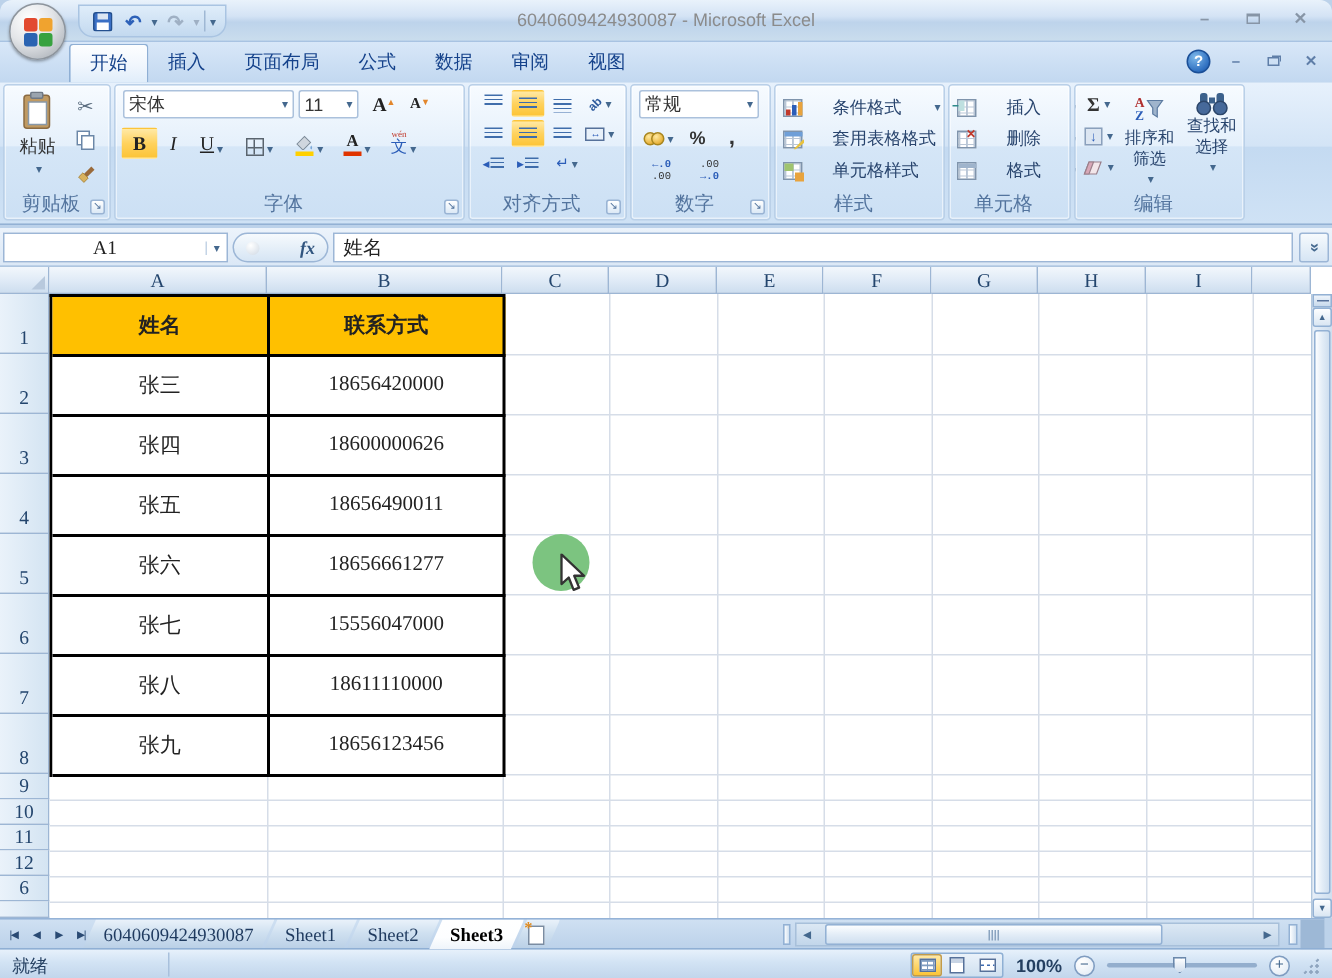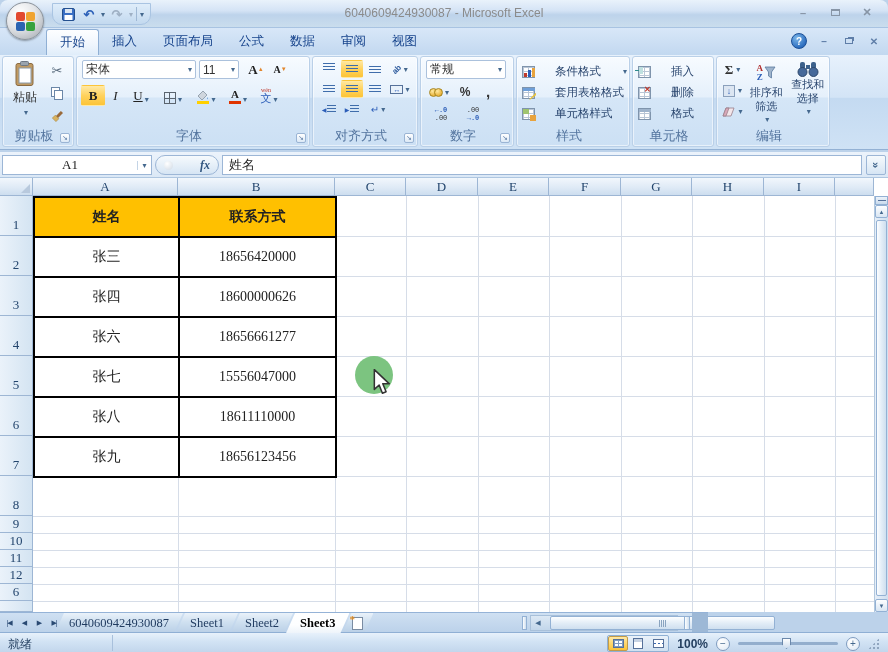--- a/index.html
+++ b/index.html
@@ -127,21 +127,21 @@
 .tc.c0{width:145px}.tc.c1{width:157px}
 .trow.thead .tc{font-weight:bold}
 
 #vscroll{position:absolute;right:0;top:18px;bottom:0;width:14px;background:linear-gradient(90deg,#e7eff8,#cfdfef);border-left:1px solid #b3c8de}
 .vsb{height:13px;display:flex;align-items:center;justify-content:center;background:linear-gradient(#fdfeff,#d9e6f3);border:1px solid #93b1d4;border-radius:2px;color:#44688e;font-size:6px}
 #vsplit{height:9px;background:linear-gradient(#eef4fb,#c8daec);border:1px solid #93b1d4;display:flex;align-items:center;justify-content:center}
 #vsplit i{width:8px;height:1px;background:#56719a}
 #vthumb{position:absolute;left:1px;right:1px;top:24px;height:376px;background:linear-gradient(90deg,#fdfeff,#e3edf7 50%,#cfdfef);border:1px solid #93b1d4;border-radius:2px}
 #vdown{position:absolute;left:0;right:0;bottom:0}
 
-#sheetrow{position:absolute;left:0;top:612px;width:708px;height:20px;background:linear-gradient(#cfe0f2,#bcd2ea);border-top:1px solid #95b3d7}
+#sheetrow{position:absolute;left:0;top:612px;width:883px;height:20px;background:linear-gradient(#cfe0f2,#bcd2ea);border-top:1px solid #95b3d7}
 #tabnav{position:absolute;left:2px;top:2px;display:flex;gap:1px}
 .navb{width:14px;height:16px;display:flex;align-items:center;justify-content:center;font-size:7px;color:#2a4a73;letter-spacing:-1px}
 #stabs{position:absolute;left:62px;top:0;display:flex;height:20px}
 .stab{height:20px;display:flex;align-items:center;padding:0 14px;clip-path:polygon(9px 0,100% 0,calc(100% - 9px) 100%,0 100%);background:linear-gradient(#eaf2fa,#cfe0f0 45%,#b9cfe6);color:#1f3a5f;font-family:"Liberation Serif",serif;font-size:12.5px;margin-left:-7px;white-space:nowrap}
 .stab.active{background:linear-gradient(#ffffff,#fdfeff 60%,#eef4fa);color:#000;font-weight:bold;z-index:2}
 .stab.inserttab{padding:0 10px}
 .insicon{position:relative;width:11px;height:13px;background:#fff;border:1px solid #7a8ca2}
 .insicon b{position:absolute;left:-4px;top:-5px;color:#e08a1e;font-size:11px}
 #tabdivider{position:absolute;left:522px;top:3px;width:5px;height:14px;background:linear-gradient(90deg,#fdfeff,#cfdfef);border:1px solid #93b1d4}
 #hscroll{position:absolute;left:530px;top:2px;right:30px;height:16px;background:linear-gradient(#dce8f4,#c2d6ea);border:1px solid #a8c0da;display:flex;align-items:center}
@@ -592,20 +592,24 @@
     </div>
     <div class="trow">
         <div class="tc c0">张三</div>
         <div class="tc c1">18656420000</div>
       </div>
     <div class="trow">
         <div class="tc c0">张四</div>
         <div class="tc c1">18600000626</div>
       </div>
     <div class="trow">
+        <div class="tc c0">张五</div>
+        <div class="tc c1">18656490011</div>
+      </div>
+    <div class="trow">
         <div class="tc c0">张六</div>
         <div class="tc c1">18656661277</div>
       </div>
     <div class="trow">
         <div class="tc c0">张七</div>
         <div class="tc c1">15556047000</div>
       </div>
     <div class="trow">
         <div class="tc c0">张八</div>
         <div class="tc c1">18611110000</div>

